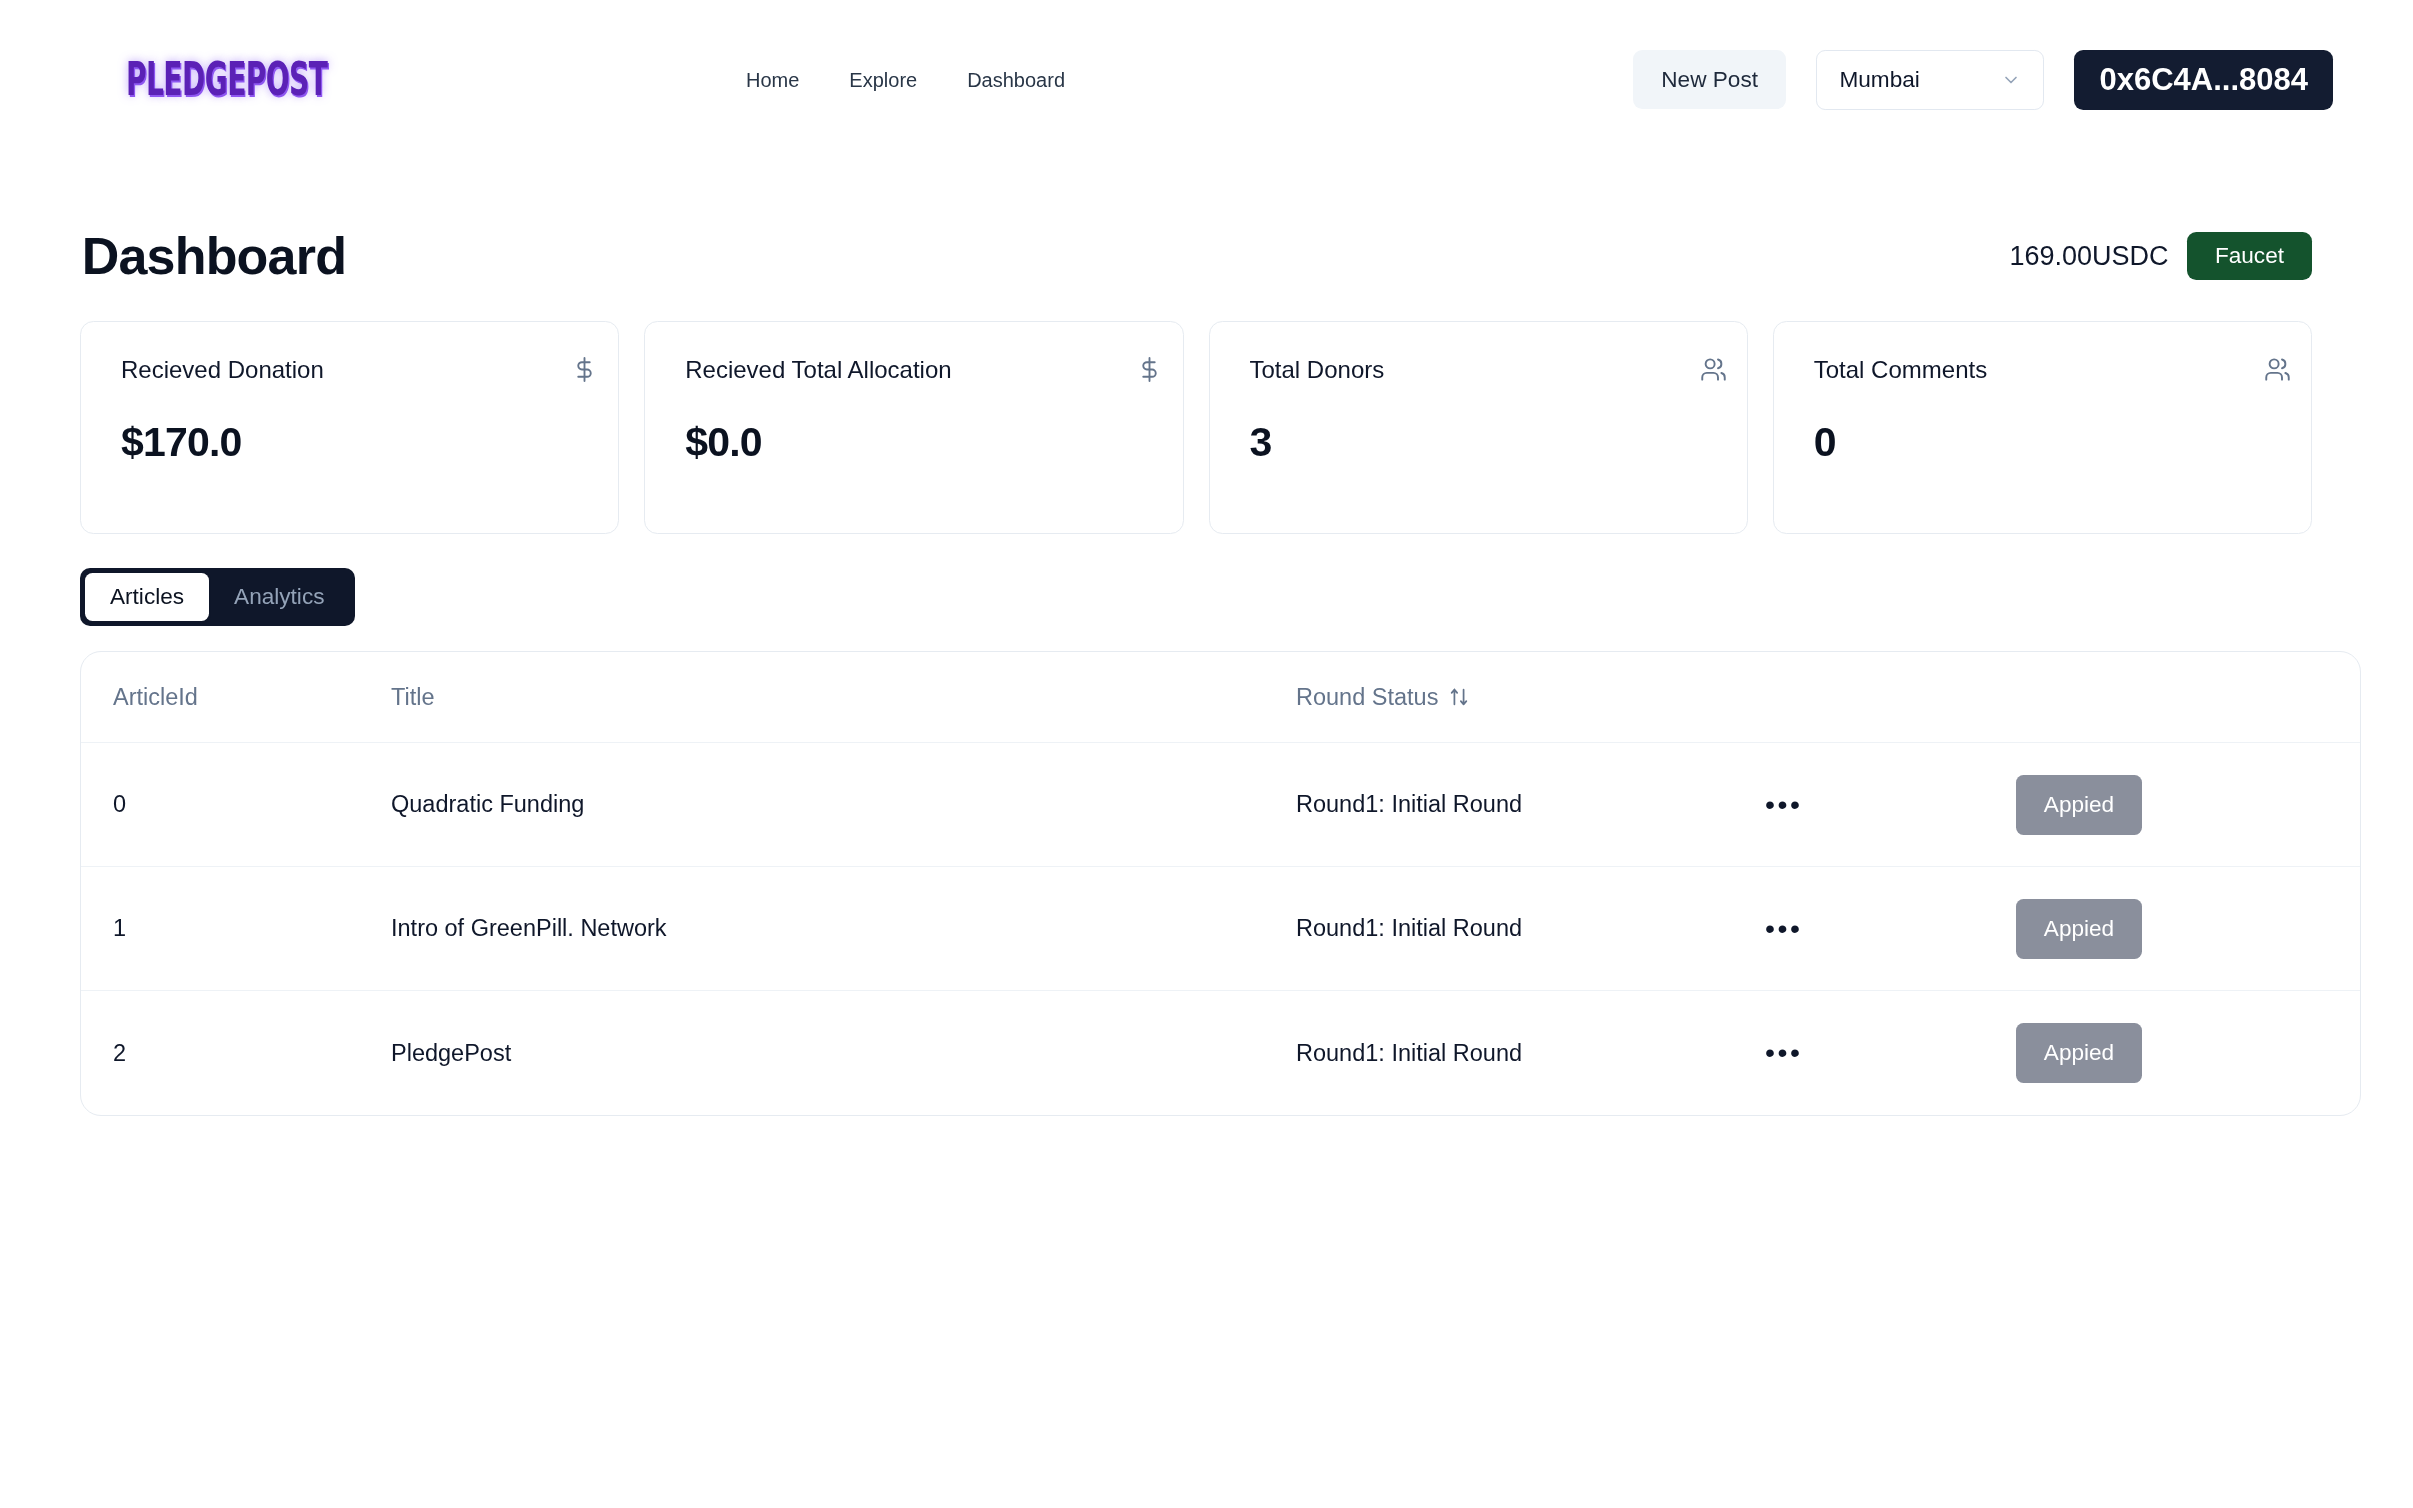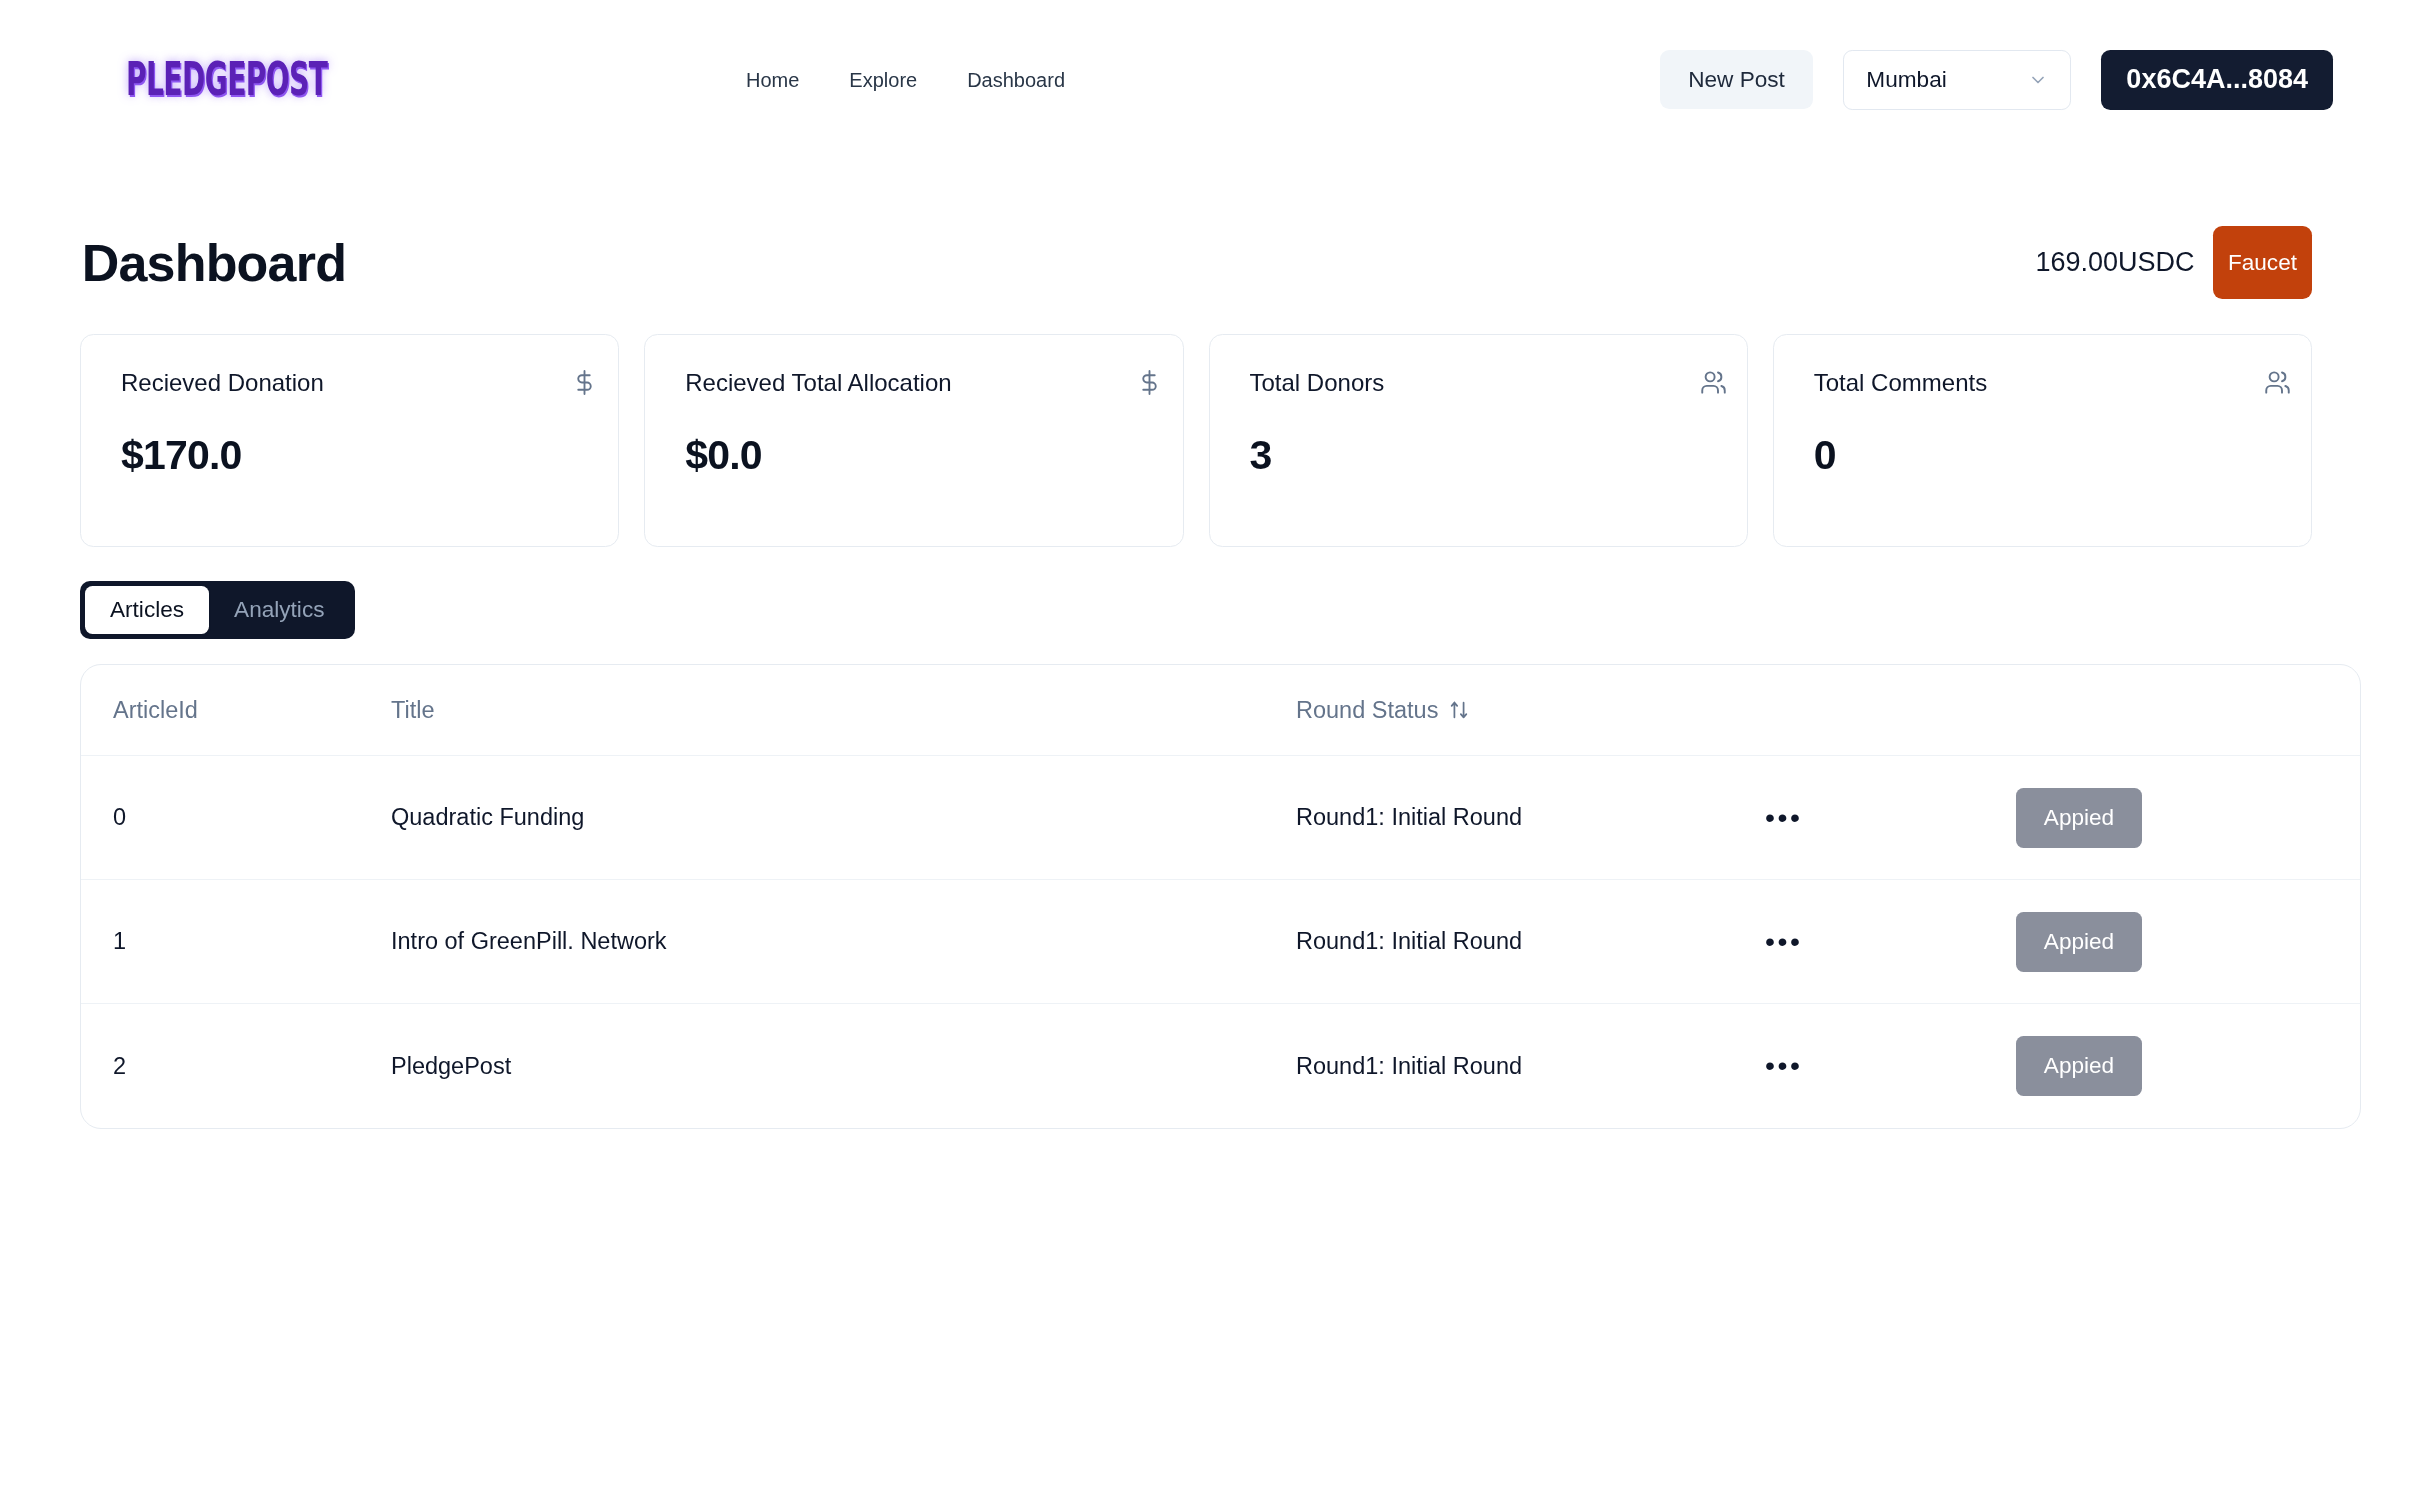--- a/index.html
+++ b/index.html
@@ -97,21 +97,21 @@
     flex-shrink: 0;
   }
   .chev svg { display: block; }
 
   .btn-wallet {
     background: #131c31;
     border: none;
     border-radius: 9.2px;
     height: 60px;
     padding: 0 25px;
-    font-size: 27px;
+    font-size: 31px;
     font-weight: 700;
     color: #ffffff;
     font-family: "Liberation Sans", sans-serif;
     cursor: pointer;
     white-space: nowrap;
   }
 
   
   .page {
     padding: 0 101px 0 80px;
@@ -139,25 +139,25 @@
     gap: 18.4px;
   }
 
   .balance {
     font-size: 27px;
     color: #0f172a;
     white-space: nowrap;
   }
 
   .btn-faucet {
-    background: #c2410c;
+    background: #14532d;
     border: none;
     border-radius: 9.2px;
-    height: 73px;
-    padding: 0 15px;
+    height: 48px;
+    padding: 0 28px;
     font-size: 22.6px;
     color: #ffffff;
     font-family: "Liberation Sans", sans-serif;
     cursor: pointer;
   }
 
   
   .cards {
     display: flex;
     gap: 25px;

